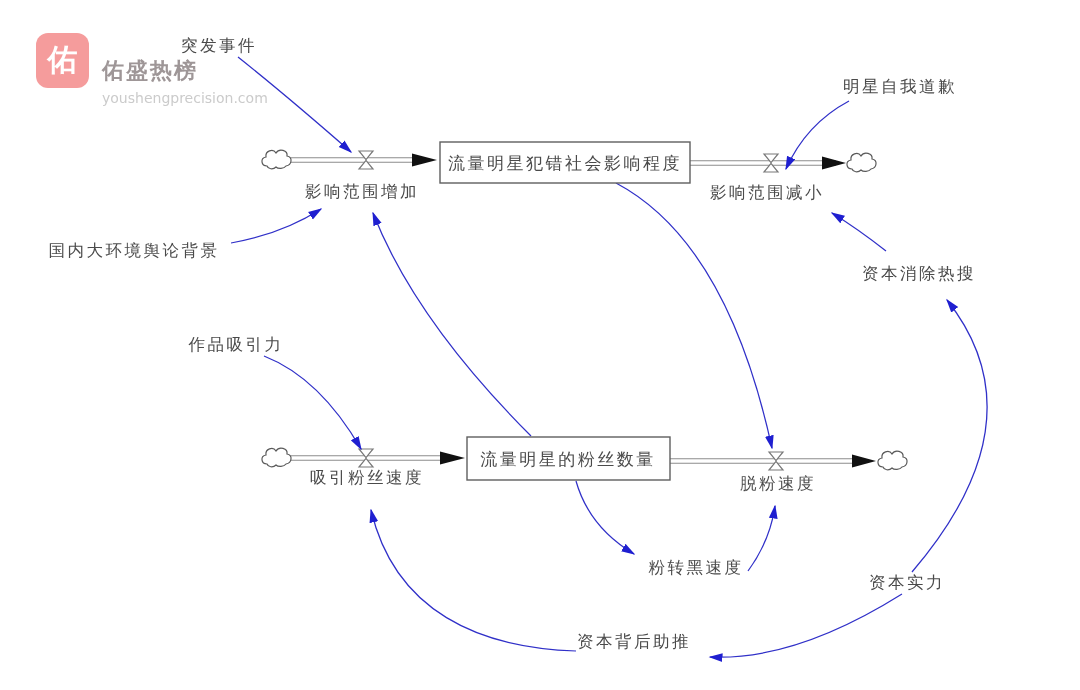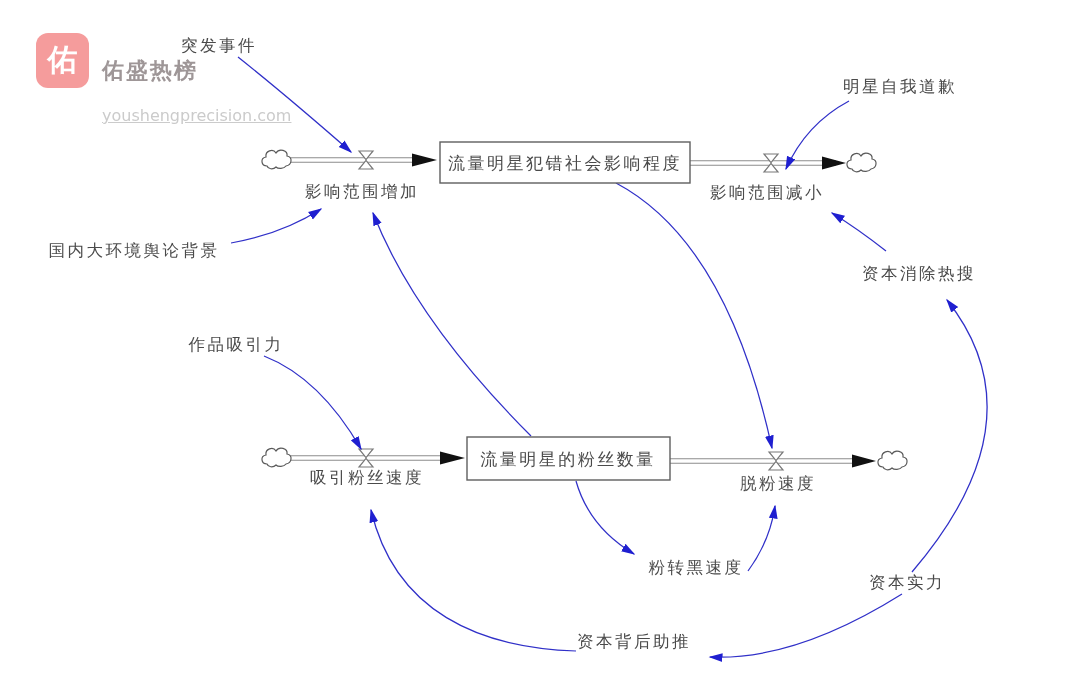--- a/index.html
+++ b/index.html
@@ -13,21 +13,21 @@
   .blue-link{fill:none;stroke:#3030c8;stroke-width:1.25;}
   .pipe{stroke:#8c8c8c;stroke-width:1.1;}
   .stock-box{fill:#ffffff;stroke:#5f5f5f;stroke-width:1.4;}
   .valve{fill:#ffffff;stroke:#787878;stroke-width:1.2;}
   .cloud{fill:#ffffff;stroke:#5a5a5a;stroke-width:1.2;}
   .black-head{fill:#111111;}
   .logo{position:absolute;left:36px;top:33px;display:flex;gap:13px;align-items:flex-start;}
   .logo-square{width:53px;height:55px;border-radius:12px;background:#f59c9c;color:#ffffff;
                font-weight:bold;font-size:30px;display:flex;align-items:center;justify-content:center;}
   .logo-brand{font-size:22px;font-weight:bold;color:#9e9697;letter-spacing:2px;margin-top:23px;}
-  .logo-domain{font-size:16px;color:#cbcbcb;margin-top:20px;text-decoration:underline;}
+  .logo-domain{font-size:14px;color:#cbcbcb;margin-top:4px;}
 </style>
 </head>
 <body>
 
 <div id="stage">
 
   <svg width="1080" height="690" viewBox="0 0 1080 690">
     <defs>
       <marker id="blueArrow" viewBox="0 0 14 10" refX="12.5" refY="5" markerWidth="14" markerHeight="10" markerUnits="userSpaceOnUse" orient="auto">
         <path d="M0,0.6 L14,5 L0,9.4 z" fill="#1f1fd0"></path>

